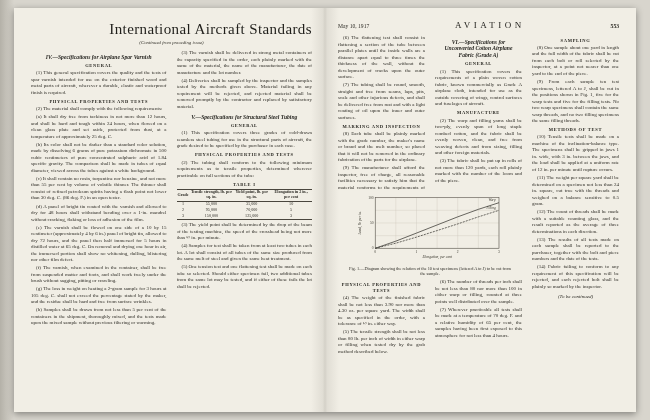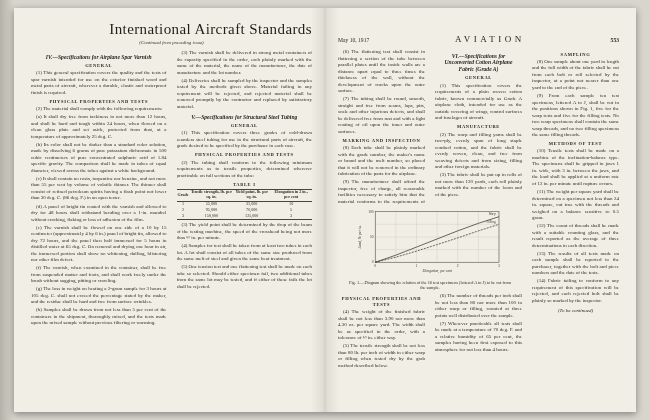--- a/index.html
+++ b/index.html
@@ -30,21 +30,21 @@
   .k-note{text-align:center;font-style:italic;text-indent:0;margin-top:4px;}
 
   .t-title{text-align:center;font-size:4.5px;letter-spacing:.7px;font-weight:700;margin:2.5px 0 1px;}
   .spec-table{width:100%;border-collapse:collapse;font-size:4.1px;line-height:1.15;margin:0 0 2px;}
   .spec-table th{border-top:.6px solid #4a463e;border-bottom:.6px solid #4a463e;
                  font-weight:600;padding:.8px 1px;text-align:center;}
   .spec-table td{padding:.6px 1px;text-align:center;}
   .spec-table tr.t-row:last-child td{border-bottom:.6px solid #4a463e;}
 
   
-  .rp-header{display:flex;justify-content:space-between;align-items:baseline;margin:16px 0 5px;}
+  .rp-header{display:flex;justify-content:space-between;align-items:baseline;margin:2px 0 5px;}
   .rp-date{font-size:5.6px;color:#2e2c26;}
   .rp-journal{font-size:9px;letter-spacing:3.5px;color:#1f1e1a;}
   .rp-page{font-size:5.6px;font-weight:700;color:#2e2c26;}
   .rp-body{display:grid;grid-template-columns:1fr 1fr 1fr;column-gap:10px;
            grid-template-rows:156px 74px auto 1fr;
            grid-template-areas:"ra rb rc" "rf rf rc" "rg rg rc" "rd re rc";
            height:362px;}
   .ra{grid-area:ra}.rb{grid-area:rb}.rc{grid-area:rc}
   .rd{grid-area:rd}.re{grid-area:re}
   .fig-wrap{grid-area:rf;display:flex;align-items:center;justify-content:center;padding:1px 4px;overflow:hidden;}

